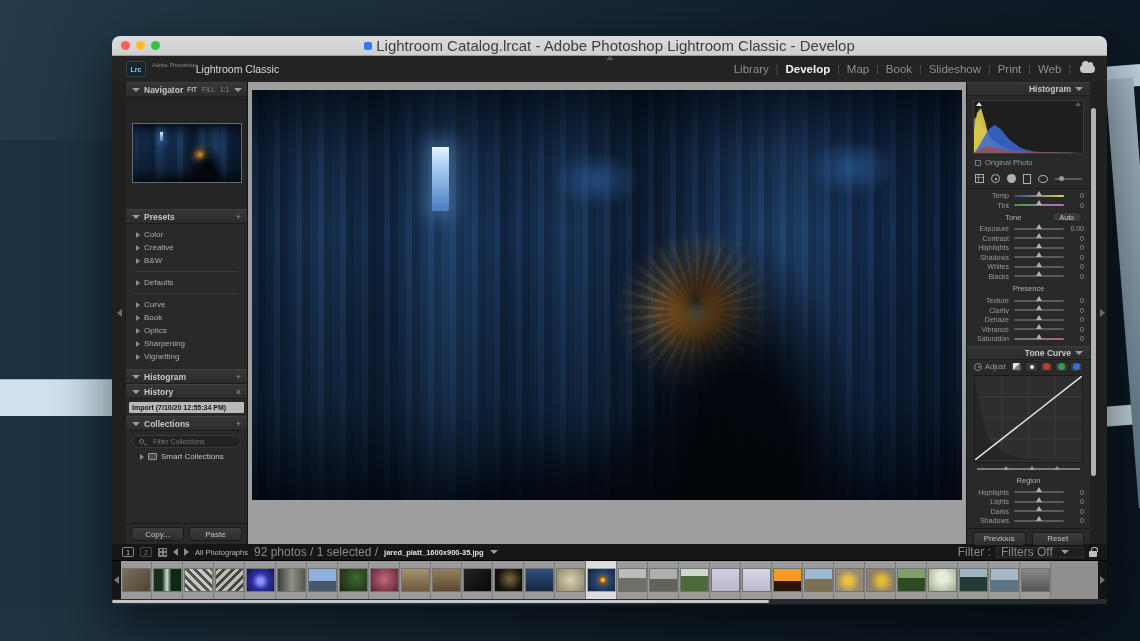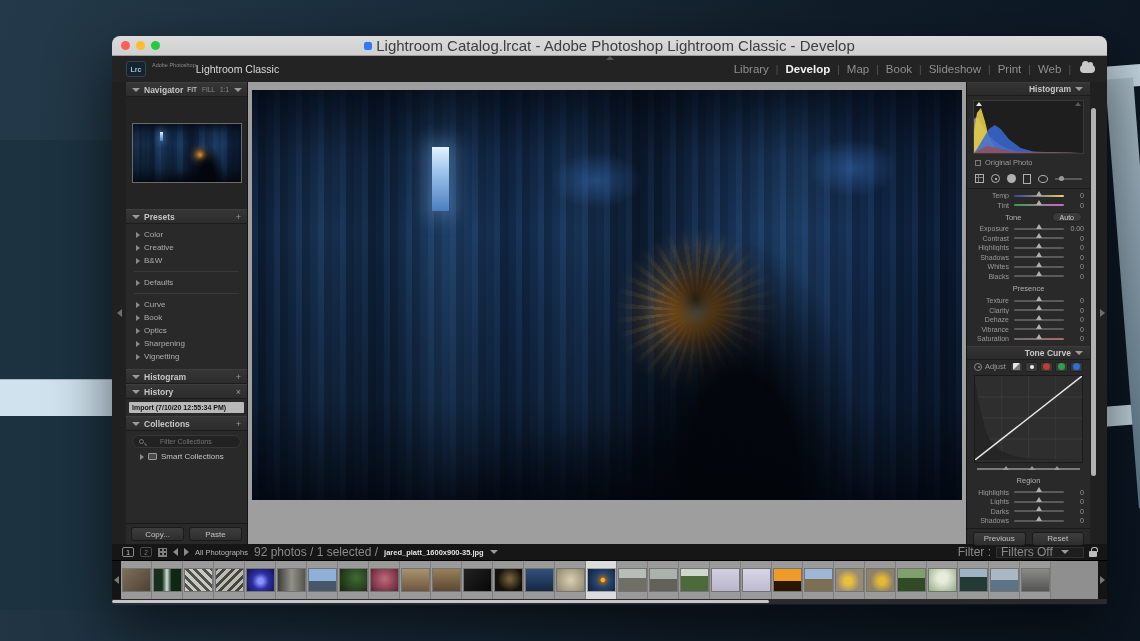--- a/index.html
+++ b/index.html
@@ -76,21 +76,21 @@
   .nav-zoom { display:flex; gap:5px; font-size:6.5px; color:#8a8a8a; align-items:center; }
   .nav-zoom .on { color:#e8e8e8; }
   .nav-area { height:112px; background:#242424; display:flex; align-items:center; justify-content:center; flex:none; }
   .nav-thumb { width:110px; height:60px; border:1px solid #6a6a6a; position:relative; overflow:hidden; }
   .plist { padding:4px 0 6px 0; flex:none; }
   .pitem { display:flex; align-items:center; gap:4px; padding:2px 10px; cursor:pointer; }
   .pdivider { border-top:1px solid #3a3a3a; margin:4px 8px; }
   .hist-item { margin:3px 3px; background:#b9b9b9; color:#161616; font-size:7px; font-weight:bold;
                padding:2px 3px; border-radius:1px; }
   .coll-filter { margin:4px 6px 2px 6px; height:13px; background:#222; border:1px solid #383838;
-                 border-radius:7px; display:flex; align-items:center; padding:0 6px; gap:16px; }
+                 border-radius:7px; display:flex; align-items:center; padding:0 6px; gap:9px; }
   .coll-filter input { background:transparent; border:none; outline:none; color:#8a8a8a; font-size:7px; width:80px;
                        font-family:"Liberation Sans", sans-serif; }
   .mag { width:5px; height:5px; border:1px solid #777; border-radius:50%; position:relative; flex:none; }
   .mag::after { content:""; position:absolute; left:4px; top:4px; width:3px; height:1px; background:#777; transform:rotate(45deg); }
   .coll-item { display:flex; align-items:center; gap:4px; padding:2px 6px 2px 14px; color:#c2c2c2; }
   .folder-ic { width:9px; height:7px; border:1px solid #9a9a9a; border-radius:1px; background:#4a4a4a; }
   .lp-spacer { flex:1; background:#292929; }
   .lp-buttons { height:21px; display:flex; gap:5px; padding:3px 5px; border-top:1px solid #1a1a1a; flex:none; }
   .btn { flex:1; background:linear-gradient(#3d3d3d,#2e2e2e); border:1px solid #1a1a1a; border-radius:3px;
          color:#c2c2c2; font-size:8px; display:flex; align-items:center; justify-content:center; cursor:pointer; }

